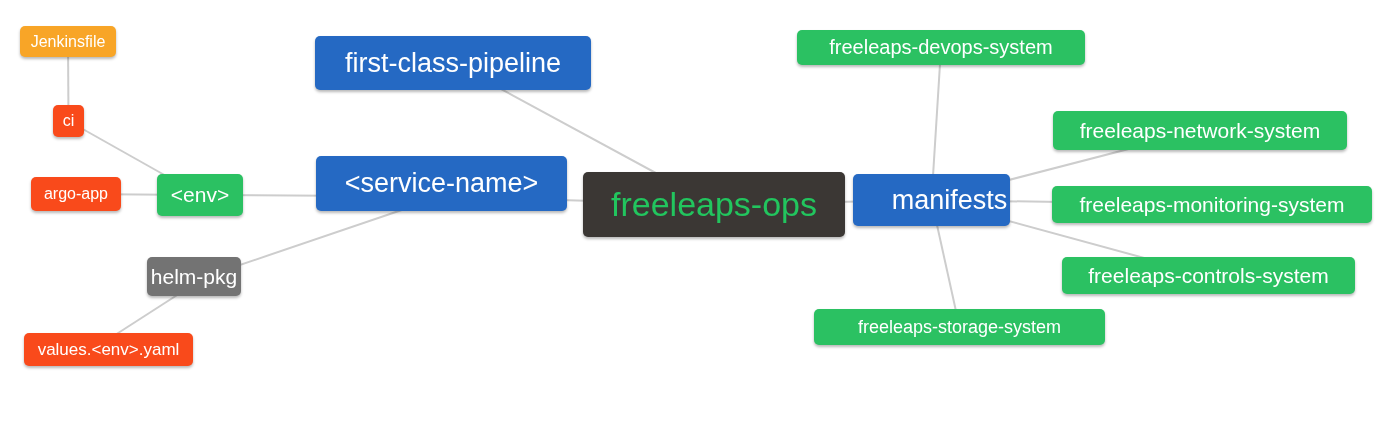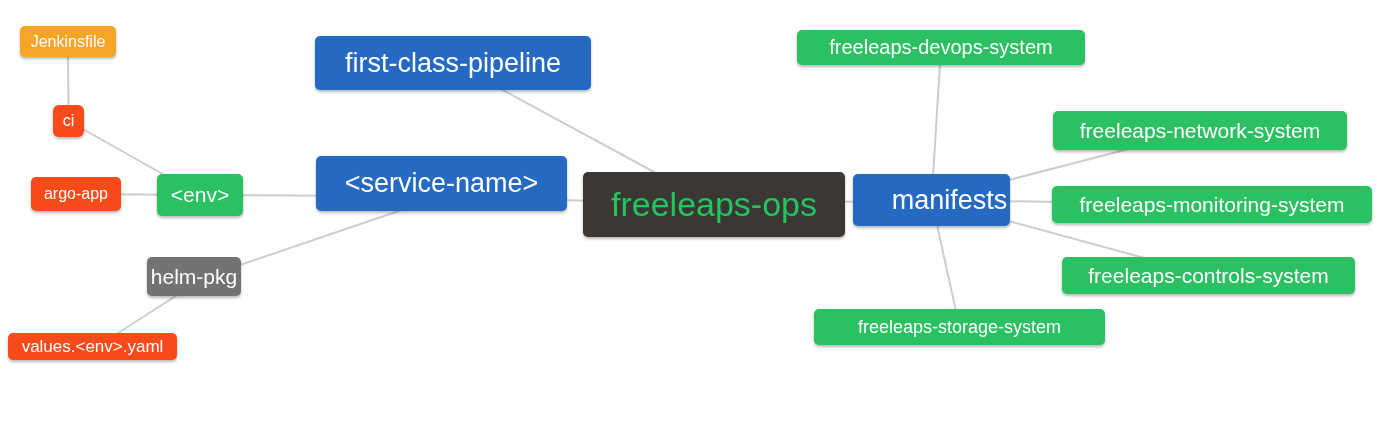--- a/index.html
+++ b/index.html
@@ -62,25 +62,25 @@
       <line x1="441.5" y1="196.5" x2="714" y2="204.5" stroke="#cdcdcd"></line>
       <line x1="714" y1="204.5" x2="931.5" y2="200" stroke="#cdcdcd"></line>
       <line x1="931.5" y1="200" x2="941" y2="47.5" stroke="#cdcdcd"></line>
       <line x1="931.5" y1="200" x2="1200" y2="130.5" stroke="#cdcdcd"></line>
       <line x1="931.5" y1="200" x2="1212" y2="204.5" stroke="#cdcdcd"></line>
       <line x1="931.5" y1="200" x2="1208.5" y2="275.5" stroke="#cdcdcd"></line>
       <line x1="931.5" y1="200" x2="959.5" y2="327" stroke="#cdcdcd"></line>
     </svg>
   <div class="nodes-layer">
       <div class="node" style="left: 20px; top: 26px; width: 96px; height: 31px; font-size: 16px; background: rgb(248, 165, 39); color: rgb(255, 255, 255);">Jenkinsfile</div>
-      <div class="node" style="left: 53px; top: 105px; width: 31px; height: 32px; font-size: 16px; background: rgb(249, 74, 27); color: rgb(255, 255, 255); border-radius: 6px;">ci</div>
+      <div class="node" style="left: 53px; top: 105px; width: 31px; height: 32px; font-size: 16px; background: rgb(249, 74, 27); color: rgb(255, 255, 255);">ci</div>
       <div class="node" style="left: 31px; top: 177px; width: 90px; height: 34px; font-size: 16px; background: rgb(249, 74, 27); color: rgb(255, 255, 255);">argo-app</div>
       <div class="node" style="left: 157px; top: 174px; width: 86px; height: 42px; font-size: 21px; background: rgb(43, 193, 98); color: rgb(255, 255, 255);">&lt;env&gt;</div>
       <div class="node" style="left: 147px; top: 257px; width: 94px; height: 39px; font-size: 21px; background: #737373; color: rgb(255, 255, 255);">helm-pkg</div>
-      <div class="node" style="left: 8px; top: 333px; width: 169px; height: 27px; font-size: 17px; background: rgb(249, 74, 27); color: rgb(255, 255, 255);">values.&lt;env&gt;.yaml</div>
+      <div class="node" style="left: 24px; top: 333px; width: 169px; height: 33px; font-size: 17px; background: rgb(249, 74, 27); color: rgb(255, 255, 255);">values.&lt;env&gt;.yaml</div>
       <div class="node" style="left: 315px; top: 36px; width: 276px; height: 54px; font-size: 27px; background: rgb(37, 105, 195); color: rgb(255, 255, 255);">first-class-pipeline</div>
       <div class="node" style="left: 316px; top: 156px; width: 251px; height: 55px; font-size: 27px; background: rgb(37, 105, 195); color: rgb(255, 255, 255);">&lt;service-name&gt;</div>
       <div class="node" style="left: 583px; top: 172px; width: 262px; height: 65px; font-size: 34px; background: rgb(59, 55, 52); color: #22c55e;">freeleaps-ops</div>
       <div class="node" style="left: 853px; top: 174px; width: 157px; height: 52px; font-size: 27px; background: rgb(37, 105, 195); color: rgb(255, 255, 255); padding-left: 36px;">manifests</div>
       <div class="node" style="left: 797px; top: 30px; width: 288px; height: 35px; font-size: 20px; background: rgb(43, 193, 98); color: rgb(255, 255, 255);">freeleaps-devops-system</div>
       <div class="node" style="left: 1053px; top: 111px; width: 294px; height: 39px; font-size: 21px; background: rgb(43, 193, 98); color: rgb(255, 255, 255);">freeleaps-network-system</div>
       <div class="node" style="left: 1052px; top: 186px; width: 320px; height: 37px; font-size: 21px; background: rgb(43, 193, 98); color: rgb(255, 255, 255);">freeleaps-monitoring-system</div>
       <div class="node" style="left: 1062px; top: 257px; width: 293px; height: 37px; font-size: 21px; background: rgb(43, 193, 98); color: rgb(255, 255, 255);">freeleaps-controls-system</div>
       <div class="node" style="left: 814px; top: 309px; width: 291px; height: 36px; font-size: 18px; background: rgb(43, 193, 98); color: rgb(255, 255, 255);">freeleaps-storage-system</div>
     </div>

